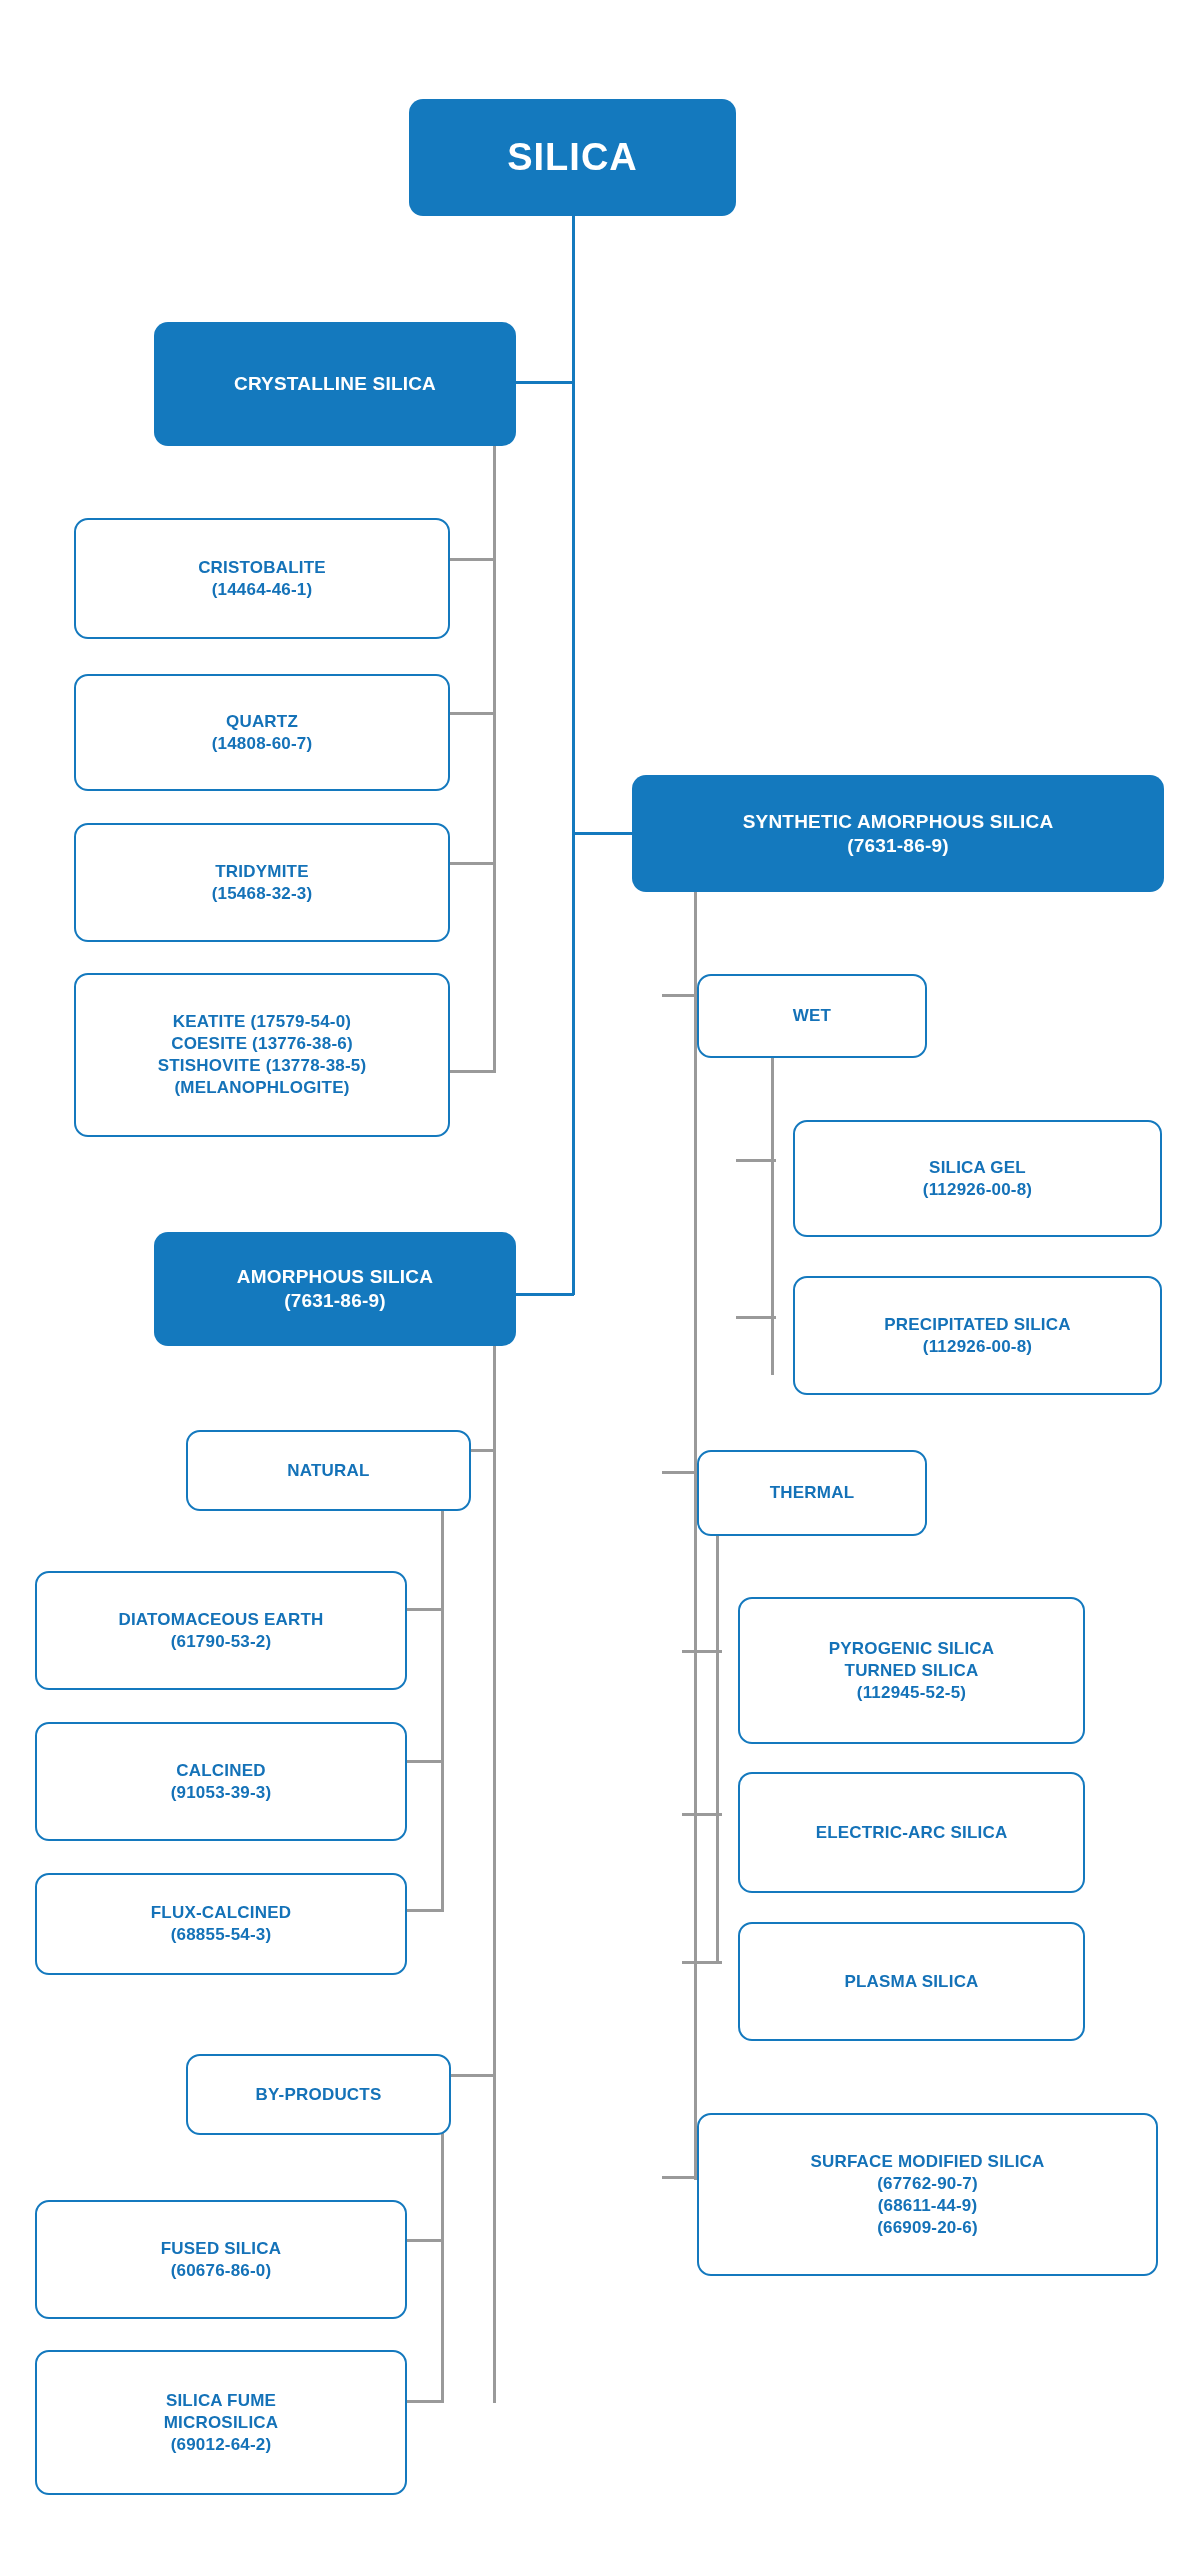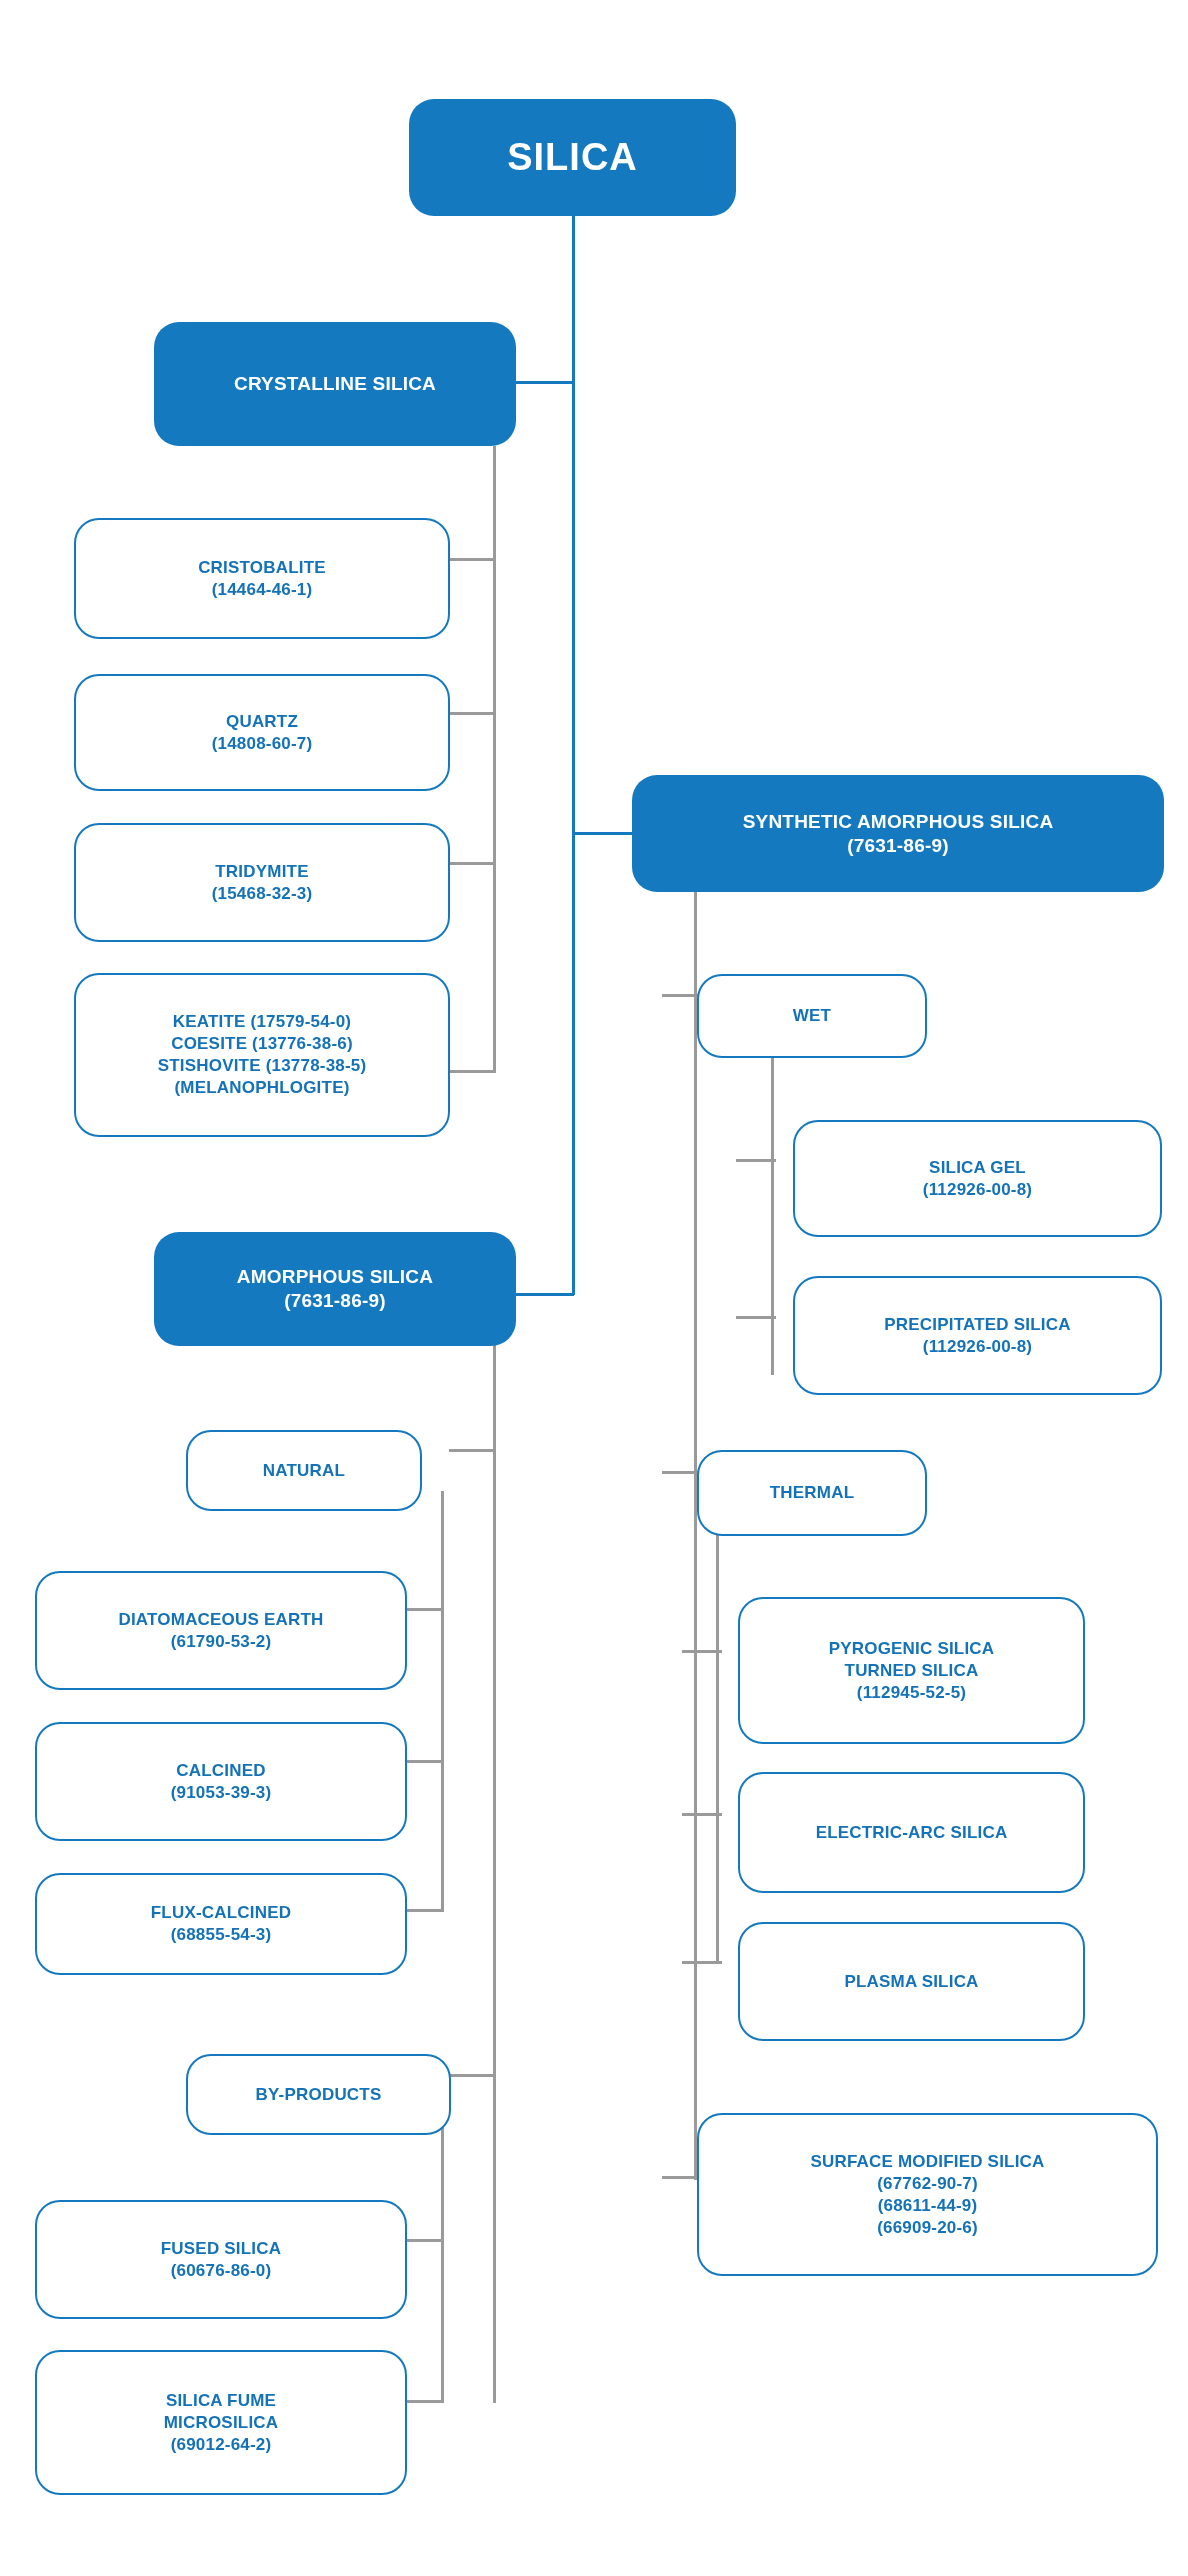--- a/index.html
+++ b/index.html
@@ -22,21 +22,21 @@
   .conn.h{height:3px;}
 
   
   .node{
     position:absolute;
     box-sizing:border-box;
     display:flex;
     align-items:center;
     justify-content:center;
     text-align:center;
-    border-radius:25px;
+    border-radius:14px;
     letter-spacing:0.2px;
   }
   .node .lines{
     width:100%;
     padding:0 10px;
     box-sizing:border-box;
   }
   .node .ln{display:block;}
 
   
@@ -210,21 +210,21 @@
     </span>
   </div>
 
   <div class="node filled sz-lg" style="left:154px;top:1232px;width:362px;height:114px;">
     <span class="lines">
       <span class="ln">AMORPHOUS SILICA</span>
       <span class="ln">(7631-86-9)</span>
     </span>
   </div>
 
-  <div class="node outline sz-md" style="left:186px;top:1410px;width:236px;height:81px;">
+  <div class="node outline sz-md" style="left:186px;top:1410px;width:285px;height:81px;">
     <span class="lines">
       <span class="ln">NATURAL</span>
     </span>
   </div>
 
   <div class="node outline sz-md" style="left:35px;top:1551px;width:372px;height:119px;">
     <span class="lines">
       <span class="ln">DIATOMACEOUS EARTH</span>
       <span class="ln">(61790-53-2)</span>
     </span>

